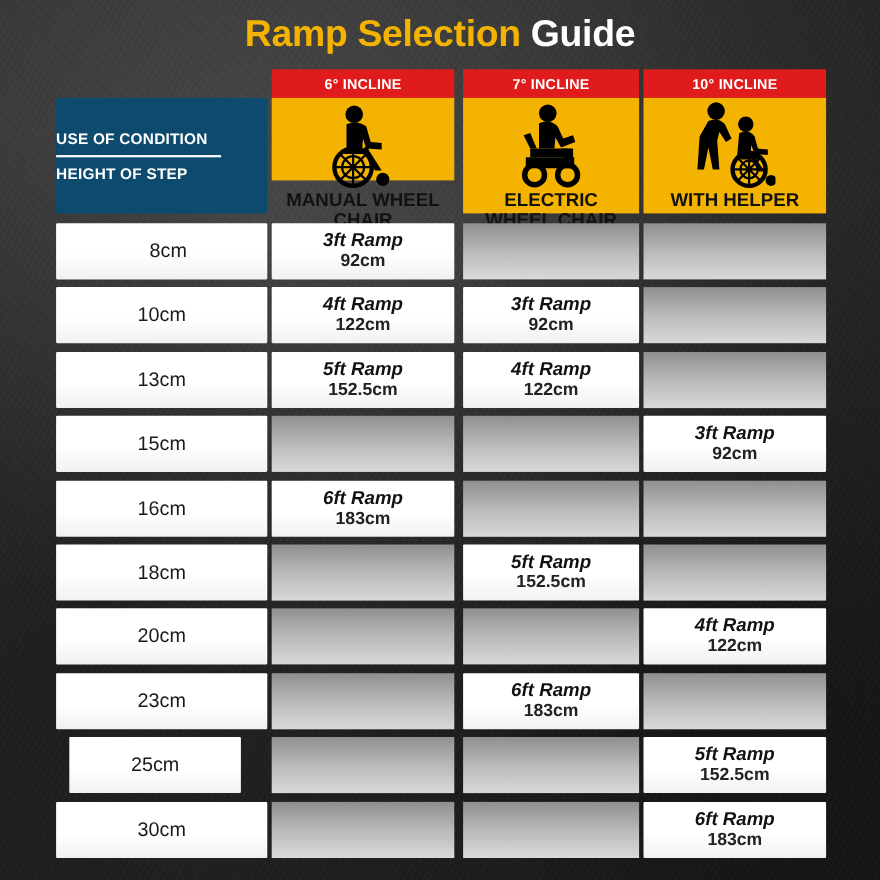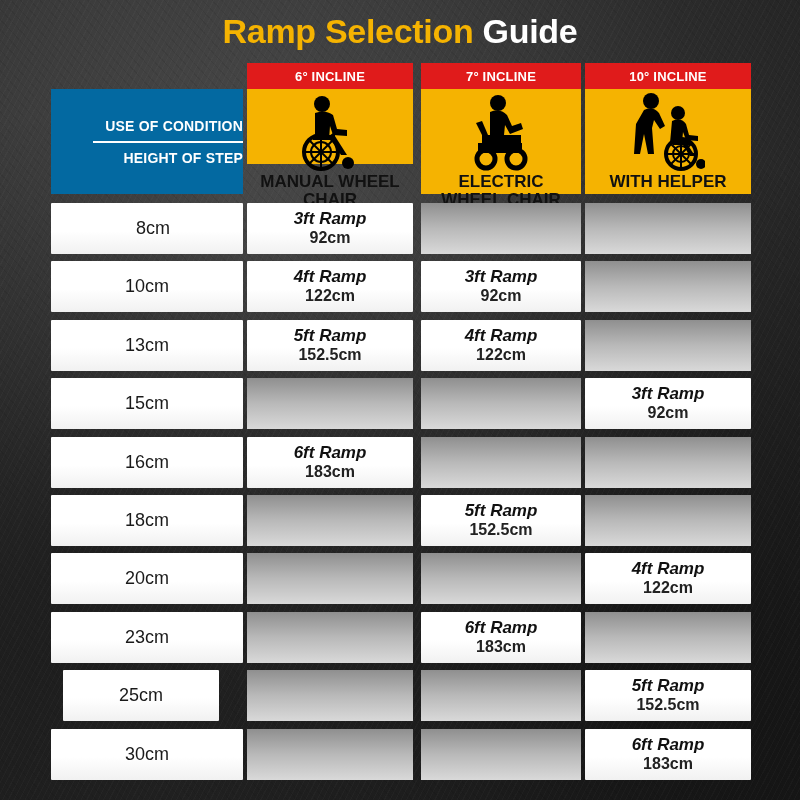--- a/index.html
+++ b/index.html
@@ -44,22 +44,22 @@
     display:flex;align-items:center;justify-content:flex-start;
     padding:0 6px;box-sizing:border-box;
   }
   .yellow-head .txt{
     flex:1;text-align:center;font-size:17px;font-weight:bold;line-height:1.05;
     text-transform:uppercase;
   }
   .yellow-head .ico{width:74px;height:84px;flex:0 0 74px;}
 
   .red-head{
-    background:#0369a1;color:#fff;display:flex;flex-direction:column;
-    align-items:flex-end;justify-content:center;
+    background:#0c4a6e;color:#fff;display:flex;flex-direction:column;
+    align-items:flex-start;justify-content:center;
   }
   .red-head .l1{font-size:14px;font-weight:bold;letter-spacing:.2px;}
   .red-head .rule{width:78%;height:2px;background:#fff;margin:7px 0;}
   .red-head .l2{font-size:14px;font-weight:bold;letter-spacing:.2px;}
 
   .wcell{
     background:linear-gradient(180deg,#ffffff 0%,#ffffff 55%,#f1f1f1 100%);
     color:#111;border-radius:1px;
   }
   .gcell{

